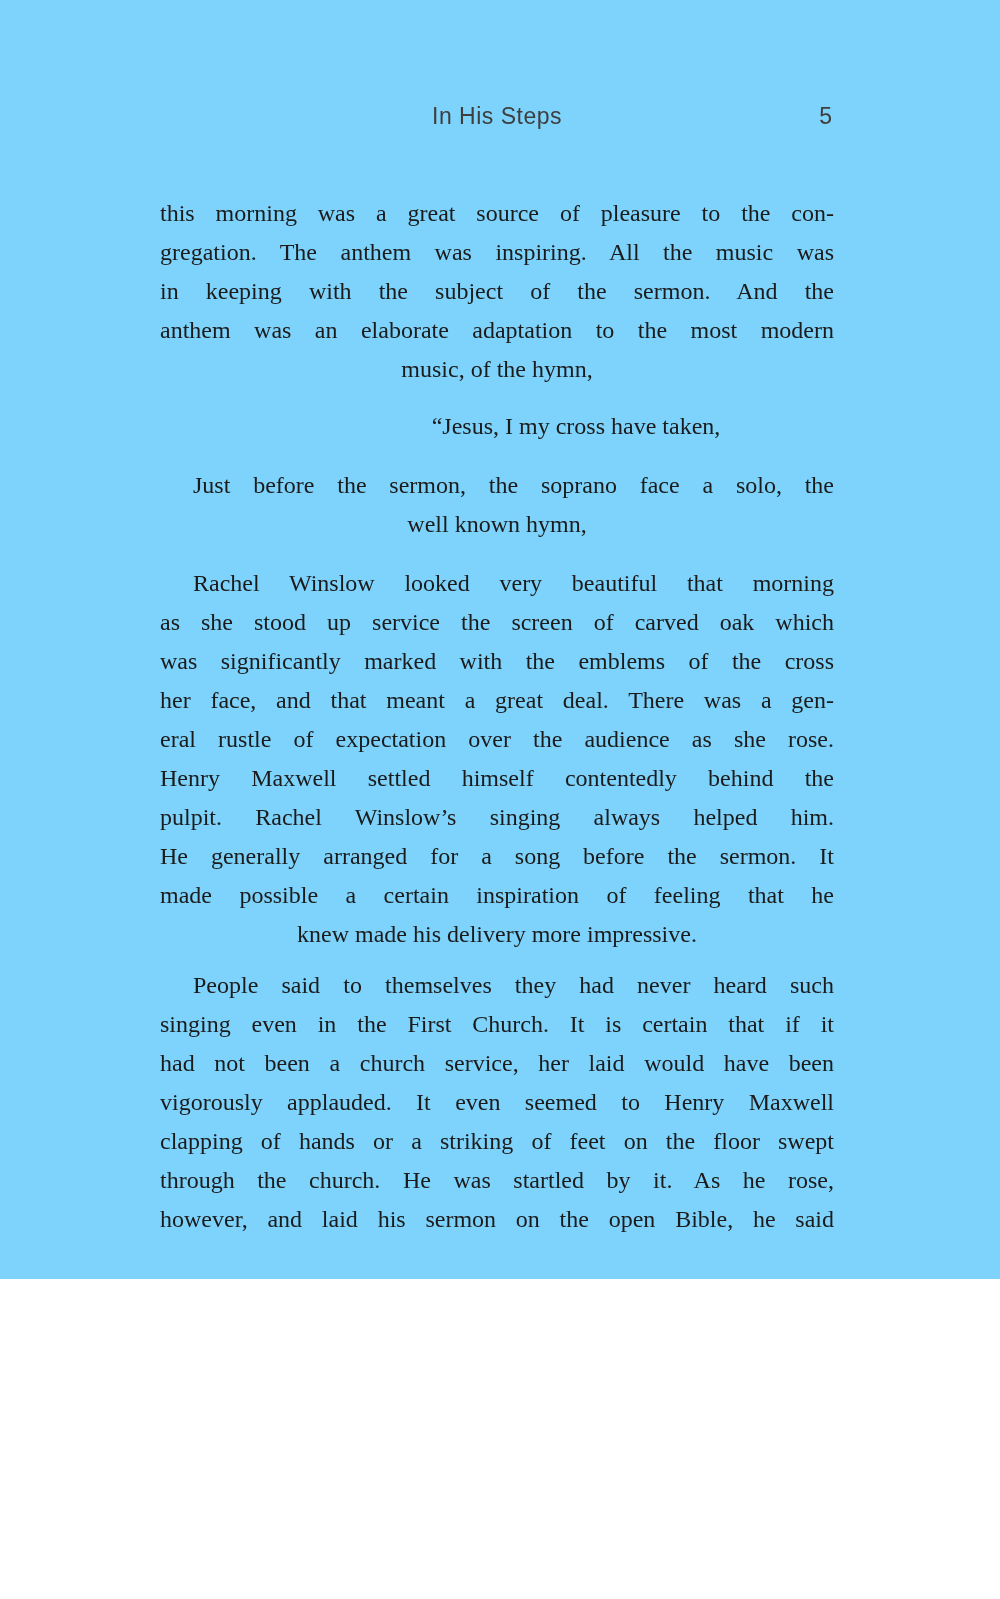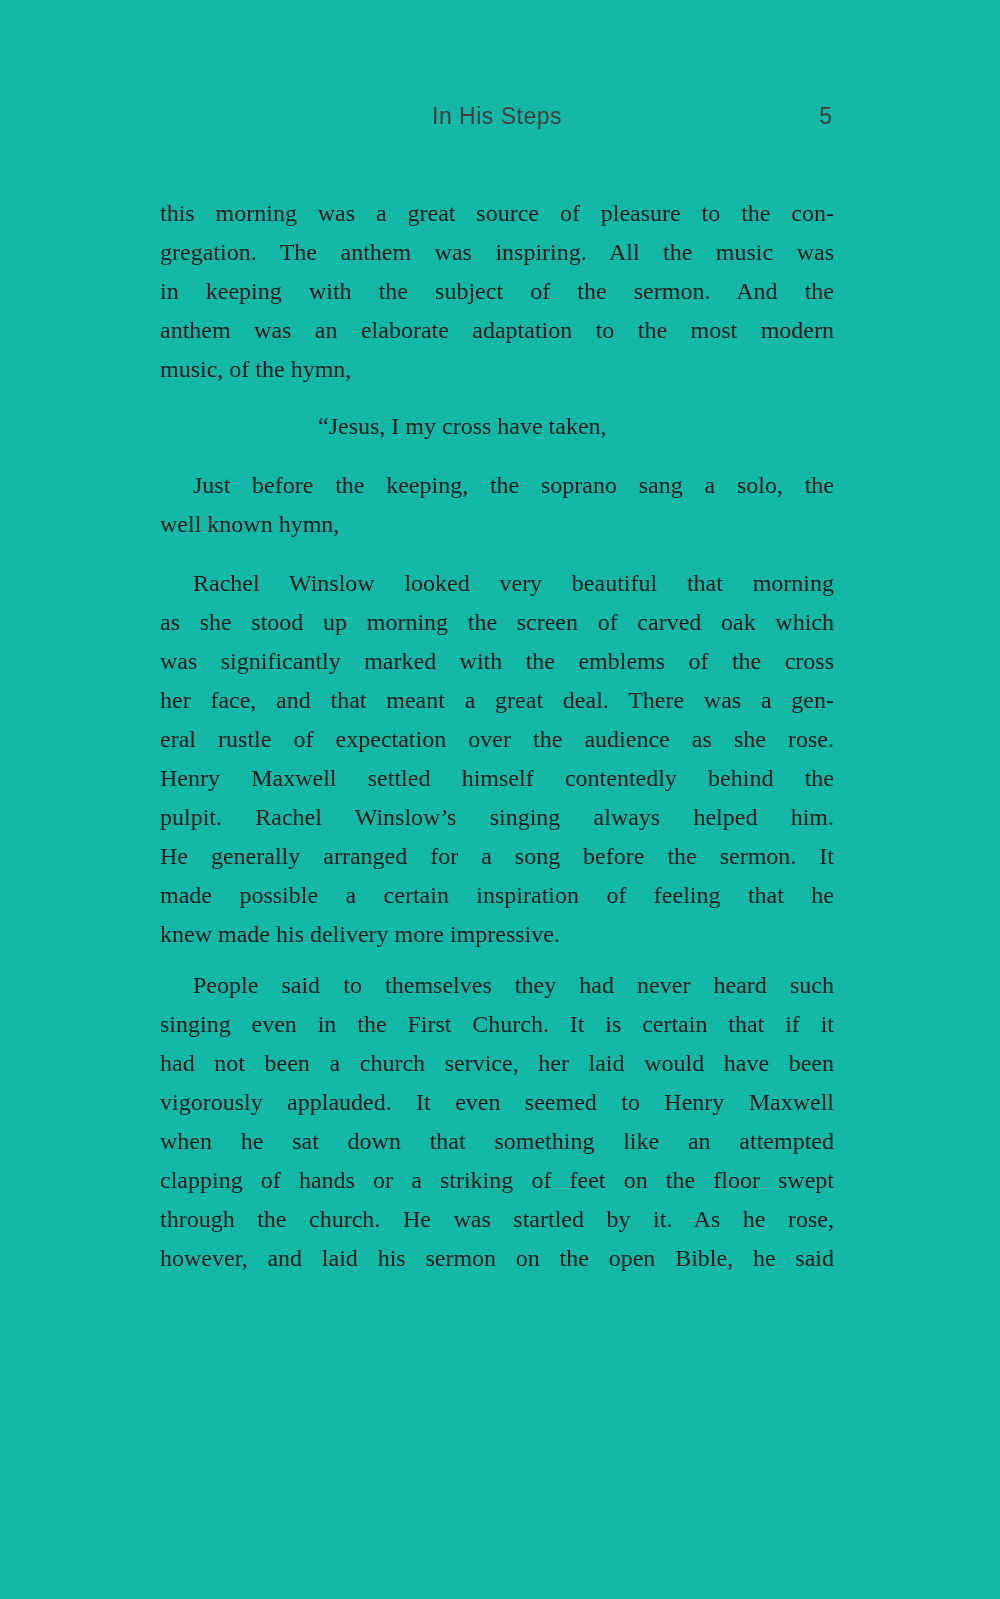--- a/index.html
+++ b/index.html
@@ -3,22 +3,22 @@
 <meta charset="utf-8">
 <style>
   html, body {
     margin: 0;
     padding: 0;
     background: #ffffff;
   }
   .page {
     position: relative;
     width: 1000px;
-    height: 1599px;
-    background: #14b8a6;
+    height: 1279px;
+    background: #7dd3fc;
     overflow: hidden;
     font-family: "Liberation Serif", serif;
     color: #1b1b1b;
   }
   .running-header {
     position: absolute;
     top: 103px;
     left: 148px;
     width: 698px;
     text-align: center;
@@ -46,21 +46,21 @@
     width: 698px;
     font-size: 24px;
     line-height: 39px;
   }
   .block { margin: 12px; }
   .block.verse {
     line-height: 40px;
     margin-top: 17px;
     margin-bottom: 20px;
   }
-  .line { text-align: left; white-space: normal; }
+  .line { text-align: center; white-space: normal; }
   .line.just {
     text-align: justify;
     text-align-last: justify;
   }
   .line.indent { text-indent: 33px; }
 </style>
 </head>
 <body>
 
 <div class="page">
@@ -71,41 +71,40 @@
         <div class="line just">this morning was a great source of pleasure to the con-</div>
         <div class="line just">gregation. The anthem was inspiring. All the music was</div>
         <div class="line just">in keeping with the subject of the sermon. And the</div>
         <div class="line just">anthem was an elaborate adaptation to the most modern</div>
         <div class="line">music, of the hymn,</div>
       </div>
       <div class="block verse" style="margin-left: 170px;">
         <div class="line">“Jesus, I my cross have taken,</div>
       </div>
       <div class="block paragraph">
-        <div class="line just indent">Just before the keeping, the soprano sang a solo, the</div>
+        <div class="line just indent">Just before the sermon, the soprano face a solo, the</div>
         <div class="line">well known hymn,</div>
       </div>
       <div class="block verse" style="margin-left: 113px;">
       </div>
       <div class="block paragraph">
         <div class="line just indent">Rachel Winslow looked very beautiful that morning</div>
-        <div class="line just">as she stood up morning the screen of carved oak which</div>
+        <div class="line just">as she stood up service the screen of carved oak which</div>
         <div class="line just">was significantly marked with the emblems of the cross</div>
         <div class="line just">her face, and that meant a great deal. There was a gen-</div>
         <div class="line just">eral rustle of expectation over the audience as she rose.</div>
         <div class="line just">Henry Maxwell settled himself contentedly behind the</div>
         <div class="line just">pulpit. Rachel Winslow’s singing always helped him.</div>
         <div class="line just">He generally arranged for a song before the sermon. It</div>
         <div class="line just">made possible a certain inspiration of feeling that he</div>
         <div class="line">knew made his delivery more impressive.</div>
       </div>
       <div class="block paragraph">
         <div class="line just indent">People said to themselves they had never heard such</div>
         <div class="line just">singing even in the First Church. It is certain that if it</div>
         <div class="line just">had not been a church service, her laid would have been</div>
         <div class="line just">vigorously applauded. It even seemed to Henry Maxwell</div>
-        <div class="line just">when he sat down that something like an attempted</div>
         <div class="line just">clapping of hands or a striking of feet on the floor swept</div>
         <div class="line just">through the church. He was startled by it. As he rose,</div>
         <div class="line just">however, and laid his sermon on the open Bible, he said</div>
       </div>
     </div>
 </div>
 
 </body></html>

